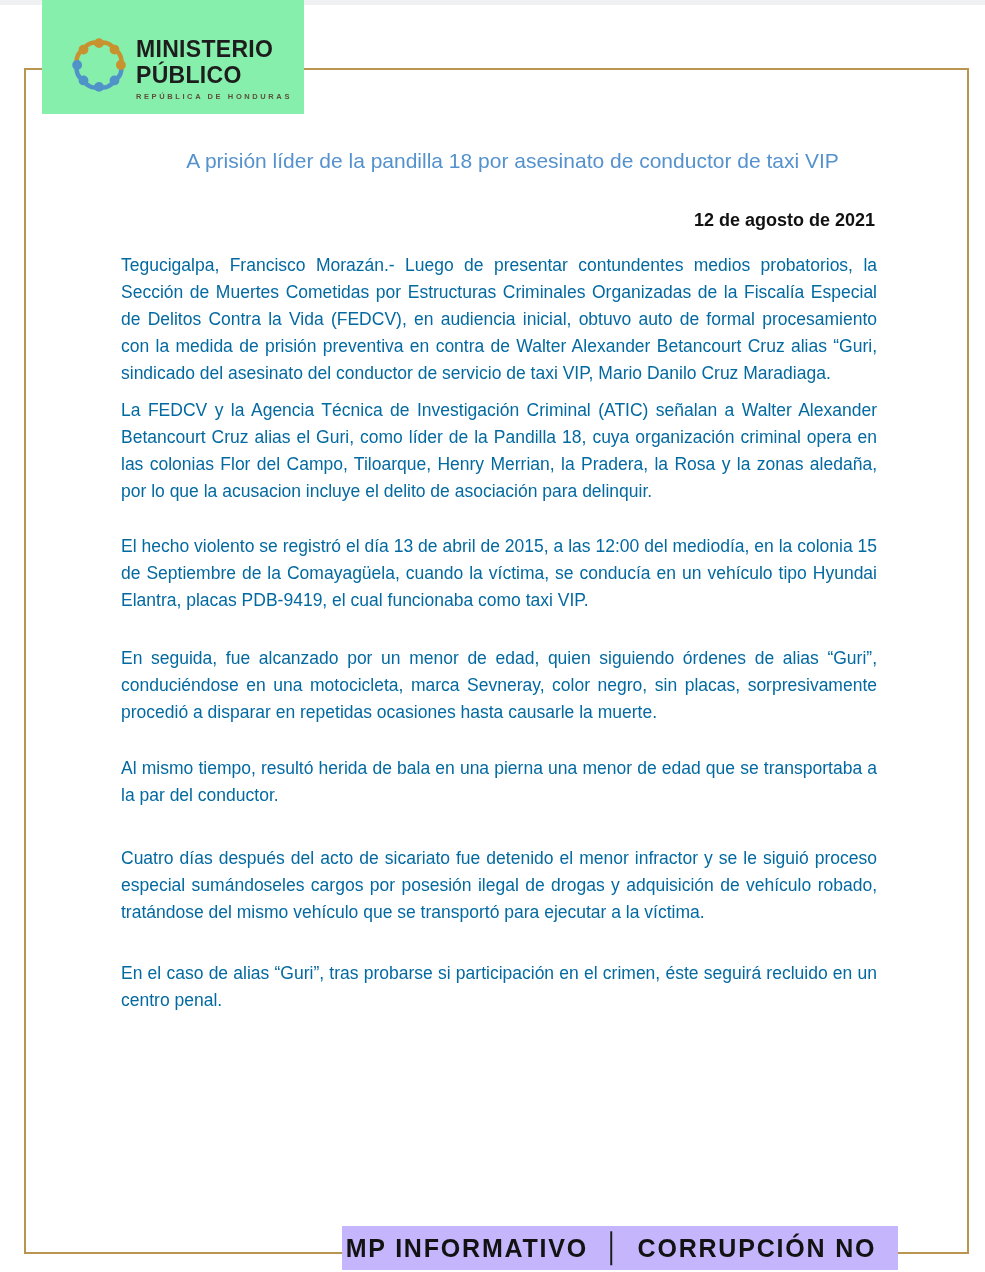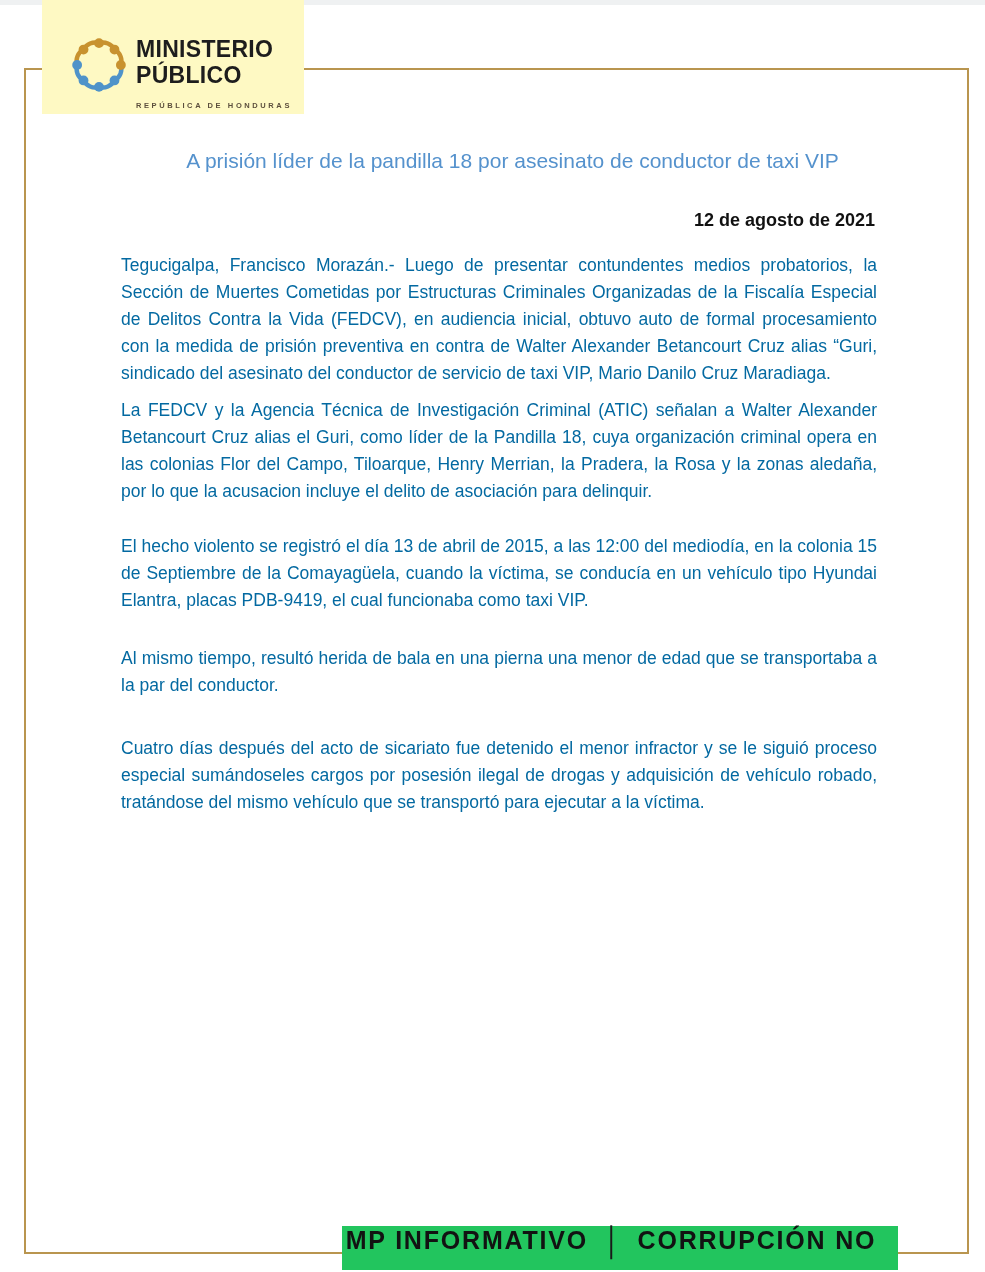--- a/index.html
+++ b/index.html
@@ -14,30 +14,30 @@
     position:absolute;left:0;top:0;width:985px;height:5px;
     background:#eff1f2;
   }
   .frame{
     position:absolute;left:24px;top:68px;right:16px;bottom:18px;
     border:2px solid #b9954f;
   }
   
   .logo{
     position:absolute;left:42px;top:0;width:262px;height:114px;
-    background:#fef9c3;
+    background:#86efac;
   }
   .emblem{position:absolute;left:22px;top:30px;width:70px;height:70px;}
   .logo-text{position:absolute;left:94px;top:36px;white-space:nowrap;}
   .logo-title{
     font-size:23px;line-height:26px;font-weight:700;color:#1d1d1d;
     letter-spacing:0.3px;
   }
   .logo-sub{
-    margin-top:13px;font-size:7.5px;font-weight:700;color:#5c4f3d;
+    margin-top:4px;font-size:7.5px;font-weight:700;color:#5c4f3d;
     letter-spacing:2.6px;
   }
   
   .headline{
     position:absolute;left:0;top:149px;width:100%;
     text-align:center;font-size:21px;font-weight:400;color:#5592cd;
     margin:0;
     padding-left:20px;
   }
   .release-date{
@@ -53,22 +53,22 @@
   .body-text p{margin:0;}
   .body-text p.p1{margin-bottom:10px;}
   .body-text p.p2{margin-bottom:28px;}
   .body-text p.p3{margin-bottom:31px;}
   .body-text p.p4{margin-bottom:29px;}
   .body-text p.p5{margin-bottom:36px;}
   .body-text p.p6{margin-bottom:34px;}
   
   .footer{
     position:absolute;left:342px;top:1226px;width:556px;height:44px;
-    background:#22c55e;
-    display:flex;justify-content:center;
+    background:#c4b5fd;
+    display:flex;align-items:center;justify-content:center;
     padding-right:18px;box-sizing:border-box;
     font-size:25px;font-weight:700;color:#121212;letter-spacing:1.8px;
     white-space:nowrap;
   }
   .footer .sep{
     font-weight:400;font-size:28px;margin:0 16px;color:#1a1a1a;
     letter-spacing:0;
   }
 </style>
 </head>
@@ -117,22 +117,24 @@
   </header>
 
   <h1 class="headline">A prisión líder de la pandilla 18 por asesinato de conductor de taxi VIP</h1>
 
   <div class="release-date">12 de agosto de 2021</div>
 
   <main class="body-text">
     <p class="p1">Tegucigalpa, Francisco Morazán.- Luego de presentar contundentes medios probatorios, la Sección de Muertes Cometidas por Estructuras Criminales Organizadas de la Fiscalía Especial de Delitos Contra la Vida (FEDCV), en audiencia inicial, obtuvo auto de formal procesamiento con la medida de prisión preventiva en contra de Walter Alexander Betancourt Cruz alias “Guri, sindicado del asesinato del conductor de servicio de taxi VIP, Mario Danilo Cruz Maradiaga.</p>
     <p class="p2">La FEDCV y la Agencia Técnica de Investigación Criminal (ATIC) señalan a Walter Alexander Betancourt Cruz alias el Guri, como líder de la Pandilla 18, cuya organización criminal opera en las colonias Flor del Campo, Tiloarque, Henry Merrian, la Pradera, la Rosa y la zonas aledaña, por lo que la acusacion incluye el delito de asociación para delinquir.</p>
     <p class="p3">El hecho violento se registró el día 13 de abril de 2015, a las 12:00 del mediodía, en la colonia 15 de Septiembre de la Comayagüela, cuando la víctima, se conducía en un vehículo tipo Hyundai Elantra, placas PDB-9419, el cual funcionaba como taxi VIP.</p>
+    <p class="p4">En seguida, fue alcanzado por un menor de edad, quien siguiendo órdenes de alias “Guri”, conduciéndose en una motocicleta, marca Sevneray, color negro, sin placas, sorpresivamente procedió a disparar en repetidas ocasiones hasta causarle la muerte.</p>
     <p class="p5">Al mismo tiempo, resultó herida de bala en una pierna una menor de edad que se transportaba a la par del conductor.</p>
     <p class="p6">Cuatro días después del acto de sicariato fue detenido el menor infractor y se le siguió proceso especial sumándoseles cargos por posesión ilegal de drogas y adquisición de vehículo robado, tratándose del mismo vehículo que se transportó para ejecutar a la víctima.</p>
+    <p class="p7">En el caso de alias “Guri”, tras probarse si participación en el crimen, éste seguirá recluido en un centro penal.</p>
   </main>
 
   <footer class="footer">
     <span>MP INFORMATIVO</span>
     <span class="sep">│</span>
     <span>CORRUPCIÓN NO</span>
   </footer>
 
 </div>
 

